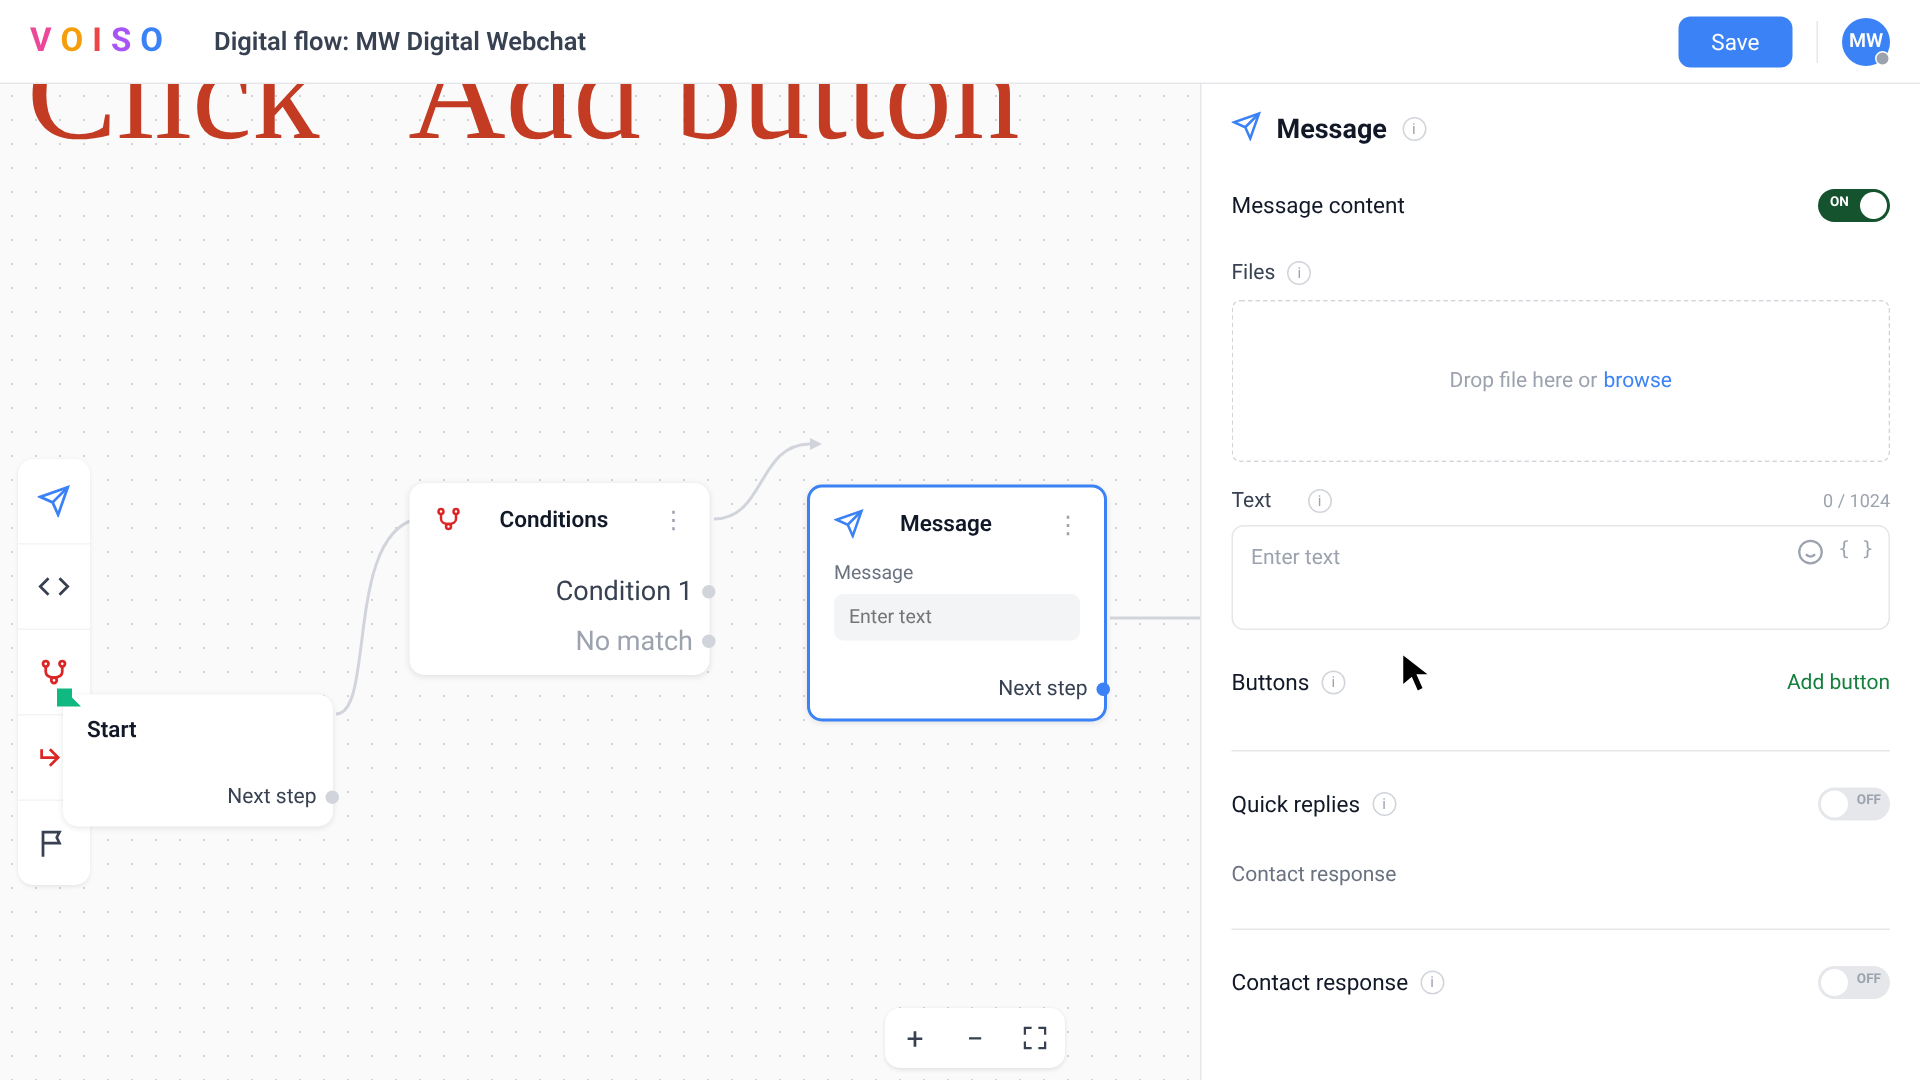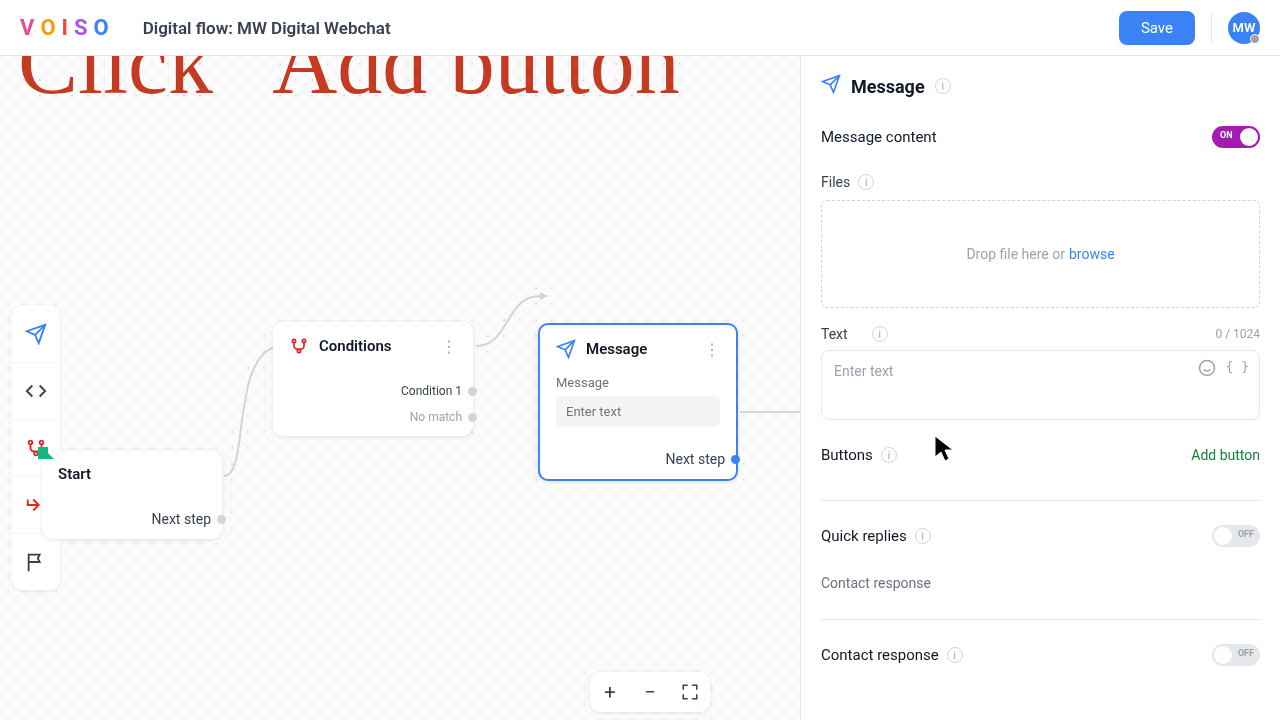--- a/index.html
+++ b/index.html
@@ -23,32 +23,32 @@
 
 .canvas { position: absolute; top: 56px; left: 0; right: 0; bottom: 0; background: #fafafa; background-image: radial-gradient(#d1d5db 1px, transparent 1px); background-size: 16px 16px; }
 
 
 .tools { position: absolute; left: 12px; top: 250px; width: 48px; background: #fff; border-radius: 10px; box-shadow: 0 1px 3px rgba(0,0,0,0.08); display: flex; flex-direction: column; }
 .tool { width: 48px; height: 56px; display: flex; align-items: center; justify-content: center; cursor: pointer; color: #374151; }
 .tool-sep { height: 1px; background: #f3f4f6; }
 
 
 .node { position: absolute; background: #fff; border-radius: 10px; box-shadow: 0 1px 4px rgba(0,0,0,0.1); }
-.node-start { left: 42px; top: 395px; width: 180px; padding: 14px 16px 12px; }
+.node-start { left: 42px; top: 407px; width: 180px; padding: 14px 16px 12px; }
 .node-start .title { font-weight: 600; font-size: 15px; color: #111827; }
 .node-start .port-row { display: flex; justify-content: flex-end; align-items: center; margin-top: 28px; font-size: 14px; color: #374151; gap: 6px; }
 .port-dot { width: 9px; height: 9px; border-radius: 50%; background: #d1d5db; margin-right: -20px; }
 .start-corner { position: absolute; top: -6px; left: -6px; width: 20px; height: 20px; }
 
 .node-cond { left: 273px; top: 266px; width: 200px; padding: 14px 16px 12px; }
-.node-head { display: flex; align-items: center; gap: 10px; }
+.node-head { display: flex; align-items: center; gap: 24px; }
 .node-icon { width: 20px; height: 20px; display: flex; align-items: center; justify-content: center; }
 .node-title { font-weight: 600; font-size: 15px; color: #111827; flex: 1; }
 .node-menu { color: #9ca3af; cursor: pointer; }
-.cond-row { display: flex; justify-content: flex-end; align-items: center; font-size: 12px; color: #374151; gap: 6px; margin-top: 28px; }
+.cond-row { display: flex; justify-content: flex-end; align-items: center; font-size: 18px; color: #374151; gap: 6px; margin-top: 28px; }
 .cond-row.muted { color: #9ca3af; margin-top: 12px; }
 
 .node-msg { left: 538px; top: 267px; width: 200px; padding: 14px 16px 12px; border: 2px solid #3b82f6; }
 .msg-label { font-size: 13px; color: #6b7280; margin-top: 16px; }
 .msg-input { width: 100%; margin-top: 6px; background: #f3f4f6; border: none; border-radius: 6px; padding: 8px 10px; font-size: 13px; color: #9ca3af; }
 .msg-next { display: flex; justify-content: flex-end; align-items: center; font-size: 14px; color: #374151; gap: 6px; margin-top: 24px; }
 .port-dot-blue { width: 9px; height: 9px; border-radius: 50%; background: #3b82f6; margin-right: -20px; }
 
 
 .wires { position: absolute; top: 0; left: 0; width: 100%; height: 100%; pointer-events: none; }
@@ -60,21 +60,21 @@
 
 .panel { position: absolute; top: 56px; right: 0; width: 480px; bottom: 0; background: #fff; border-left: 1px solid #e5e7eb; padding: 18px 20px 0; overflow: hidden; }
 .panel-head { display: flex; align-items: center; gap: 10px; }
 .panel-title { font-size: 18px; font-weight: 700; color: #111827; }
 .info-icon { width: 16px; height: 16px; border: 1px solid #d1d5db; border-radius: 50%; display: inline-flex; align-items: center; justify-content: center; font-size: 10px; color: #9ca3af; }
 
 .section { margin-top: 28px; }
 .section-row { display: flex; align-items: center; justify-content: space-between; }
 .section-label { font-size: 15px; color: #111827; display: flex; align-items: center; gap: 8px; }
 .toggle { width: 48px; height: 22px; border-radius: 11px; position: relative; cursor: pointer; }
-.toggle.on { background: #a21caf; }
+.toggle.on { background: #14532d; }
 .toggle.off { background: #e5e7eb; }
 .toggle .knob { position: absolute; top: 2px; width: 18px; height: 18px; border-radius: 50%; background: #fff; }
 .toggle.on .knob { right: 2px; }
 .toggle.off .knob { left: 2px; }
 .toggle .state { position: absolute; top: 4px; font-size: 9px; font-weight: 700; color: #fff; }
 .toggle.on .state { left: 8px; }
 .toggle.off .state { right: 6px; color: #9ca3af; }
 
 .files-label { font-size: 14px; color: #374151; display: flex; align-items: center; gap: 8px; margin-top: 26px; }
 .dropzone { margin-top: 10px; border: 1.5px dashed #d1d5db; border-radius: 6px; height: 108px; display: flex; align-items: center; justify-content: center; font-size: 14px; color: #9ca3af; }

